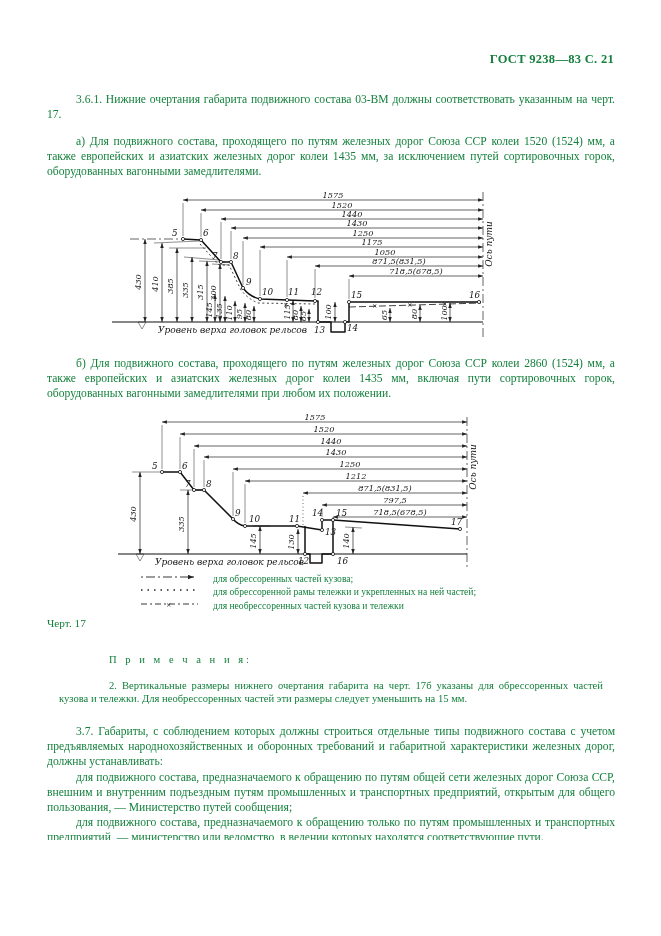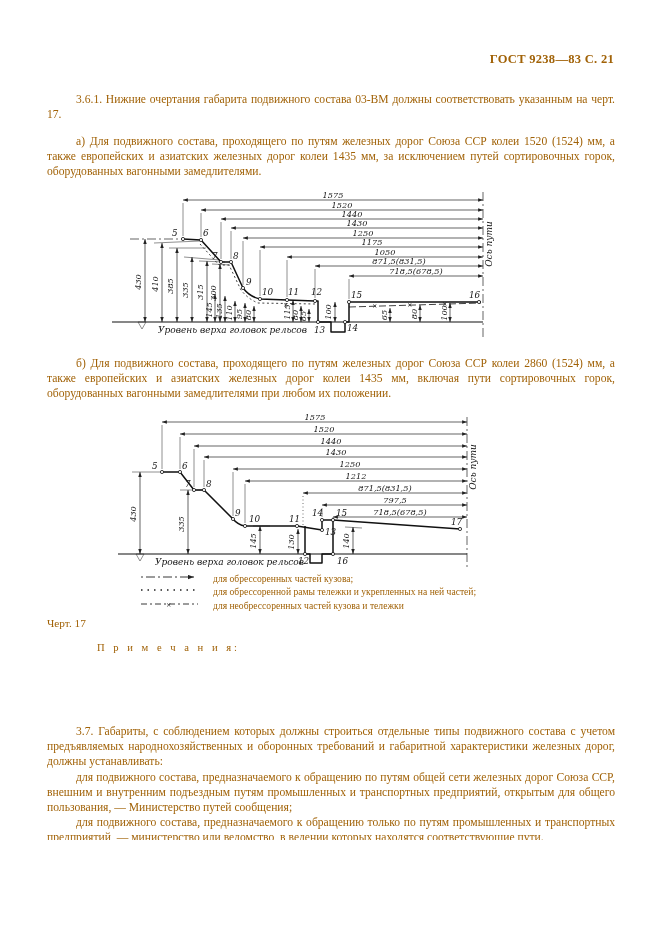--- a/index.html
+++ b/index.html
@@ -1,27 +1,27 @@
 <!DOCTYPE html>
 <html><head>
 <meta charset="utf-8">
 <style>
   html,body{margin:0;padding:0;background:#fff;}
   .page{position:relative;width:661px;height:840px;background:#fff;overflow:hidden;
-        font-family:"Liberation Serif","DejaVu Serif",serif;color:#a16207;}
+        font-family:"Liberation Serif","DejaVu Serif",serif;color:#15803d;}
   .hdr{position:absolute;top:52px;right:47px;font-weight:bold;font-size:12.5px;letter-spacing:.3px;}
   .tb{position:absolute;left:47px;width:568px;font-size:11.6px;line-height:15.2px;text-align:justify;}
   .tb p{margin:0;text-indent:29px;}
   .bold{font-weight:bold;}
   .legend{position:absolute;left:140px;top:572px;font-size:9.6px;line-height:13.4px;}
   .lrow{display:flex;align-items:flex-start;}
   .lrow svg{margin-right:11px;}
   .cap{position:absolute;left:47px;top:617px;width:568px;text-align:left;font-size:11.3px;}
   .notes{position:absolute;left:47px;top:641px;width:568px;font-size:10.6px;line-height:13.6px;text-align:justify;}
-  .notes p{margin:0;text-indent:50px;}
+  .notes p{margin:12px;text-indent:50px;}
   .notes .nt{letter-spacing:3px;}
   svg text{fill:#151515;}
   .dim{stroke:#222;stroke-width:.7;fill:none;}
   .ext{stroke:#333;stroke-width:.55;fill:none;}
   .dot{stroke:#333;stroke-width:.7;stroke-dasharray:1 2.5;fill:none;}
   .prof{stroke:#111;stroke-width:1.5;fill:none;stroke-linejoin:round;}
   .prof2{stroke:#111;stroke-width:.8;fill:none;stroke-dasharray:2 2.6;}
   .profx{stroke:#111;stroke-width:.8;fill:none;stroke-dasharray:7 3;}
   .base{stroke:#111;stroke-width:1.2;fill:none;}
   .cl{stroke:#222;stroke-width:.7;stroke-dasharray:9 3 2 3;fill:none;}
@@ -284,20 +284,21 @@
         <text x="26" y="8" class="xg">×</text>
       </svg>
       <span>для необрессоренных частей кузова и тележки</span>
     </div>
   </div>
 
   <div class="cap">Черт. 17</div>
 
   <div class="notes">
     <p class="nt">П р и м е ч а н и я:</p>
+    <p>2. Вертикальные размеры нижнего очертания габарита на черт. 17б указаны для обрессоренных частей кузова и тележки. Для необрессоренных частей эти размеры следует уменьшить на 15 мм.</p>
   </div>
 
   <div class="tb" style="top:724px;">
     <p>3.7. Габариты, с соблюдением которых должны строиться отдельные типы подвижного состава с учетом предъявляемых народнохозяйственных и оборонных требований и габаритной характеристики железных дорог, должны устанавливать:</p>
     <p>для подвижного состава, предназначаемого к обращению по путям общей сети железных дорог Союза ССР, внешним и внутренним подъездным путям промышленных и транспортных предприятий, открытым для общего пользования, — Министерство путей сообщения;</p>
     <p>для подвижного состава, предназначаемого к обращению только по путям промышленных и транспортных предприятий, — министерство или ведомство, в ведении которых находятся соответствующие пути.</p>
   </div>
 
 </div>
 

